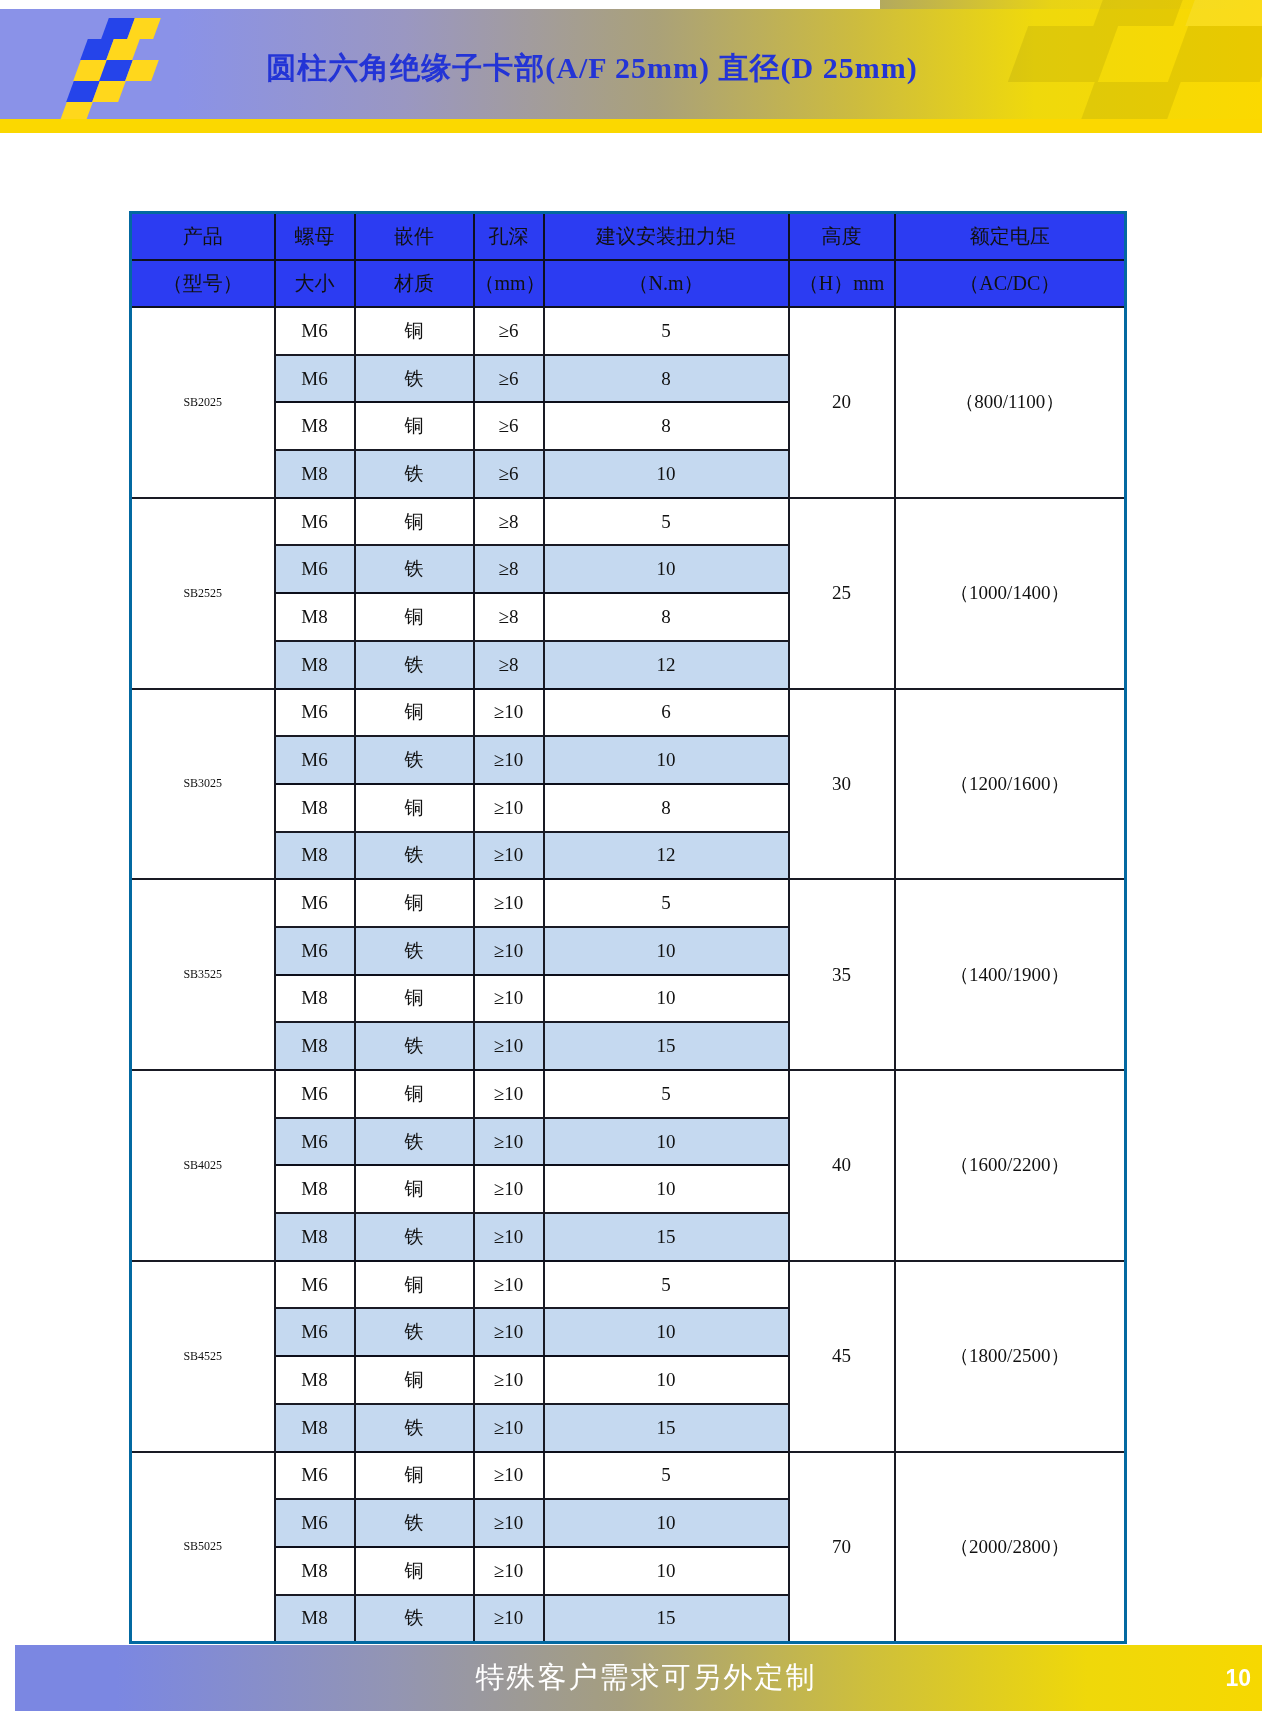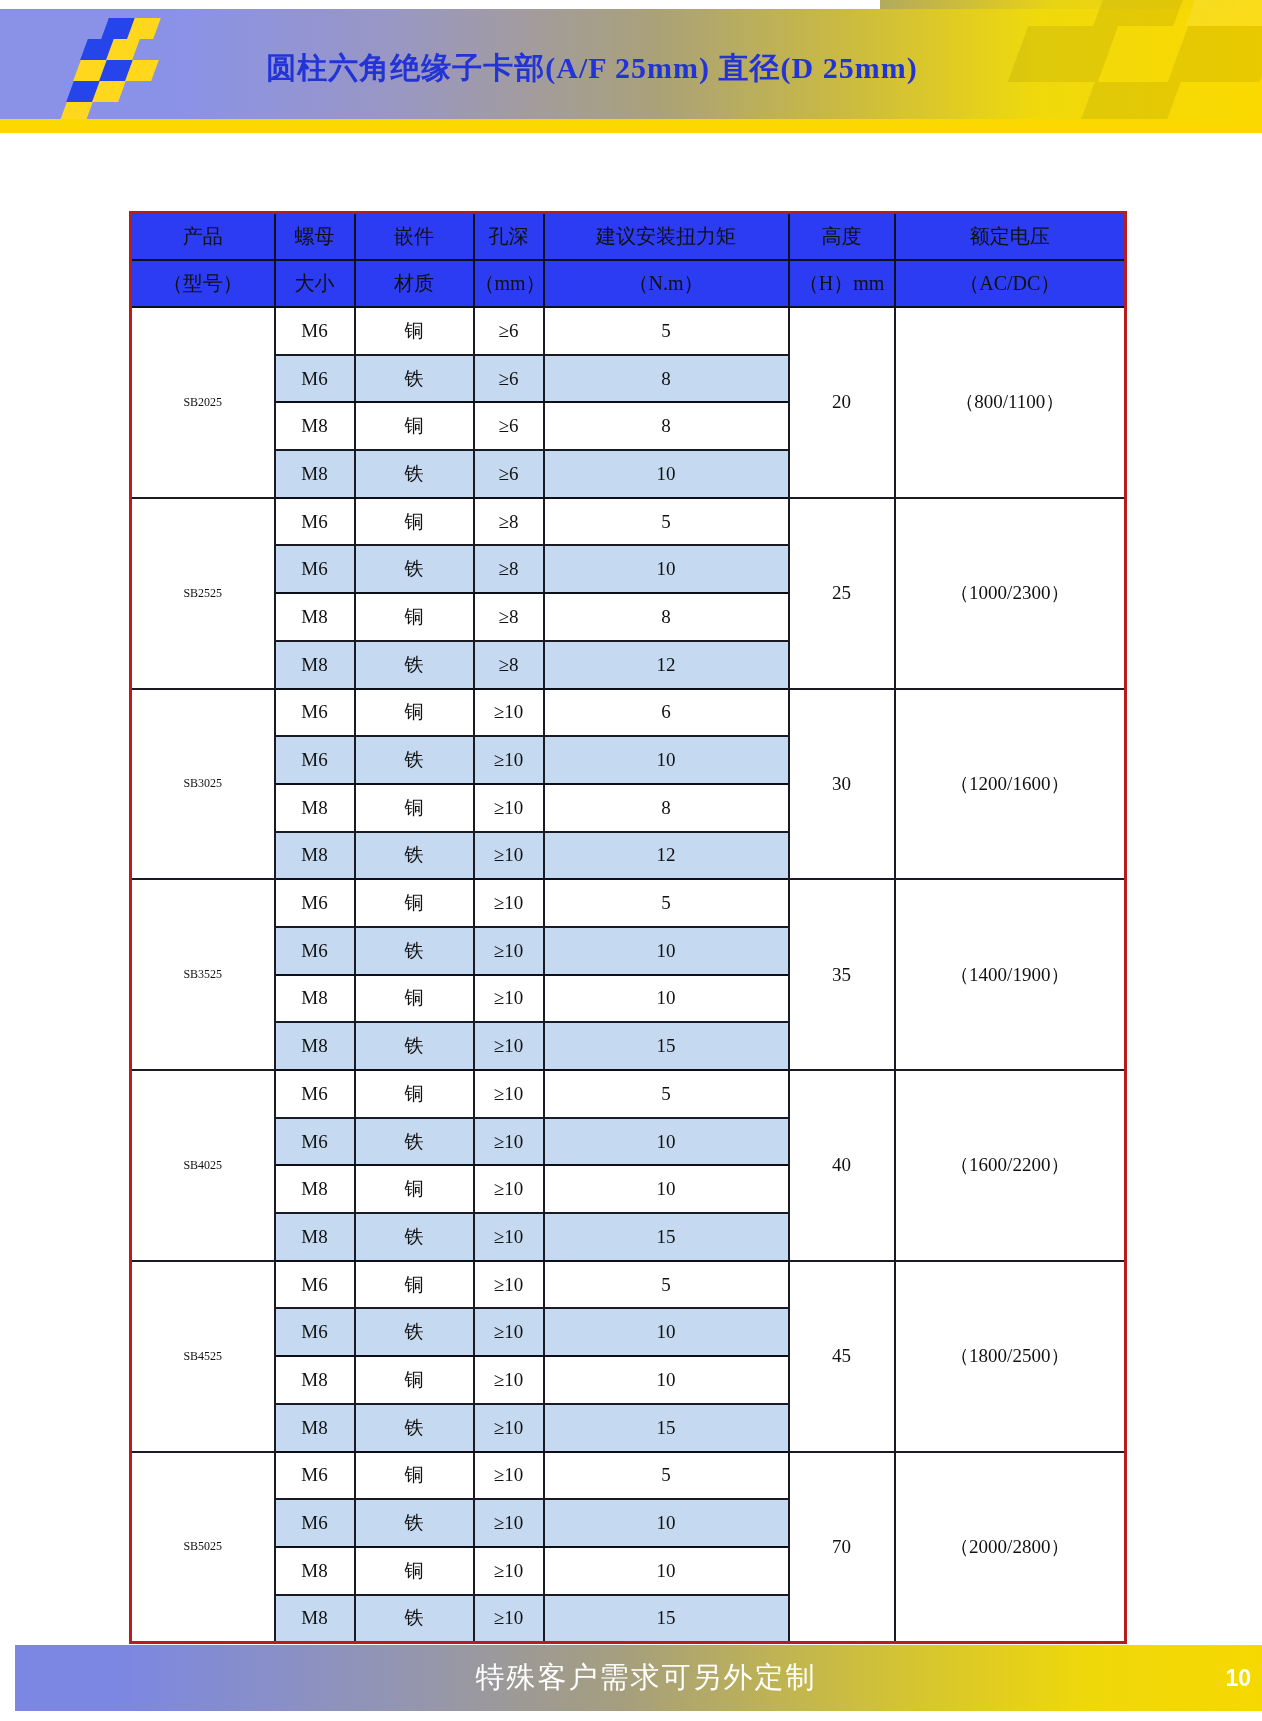--- a/index.html
+++ b/index.html
@@ -28,21 +28,21 @@
   .tB1{left:29px;top:27px;} .tB2{left:55px;top:27px;}
   .tC1{left:22px;top:48px;} .tC2{left:48px;top:48px;} .tC3{left:74px;top:48px;}
   .tD1{left:15px;top:69px;} .tD2{left:41px;top:69px;}
   .tE1{left:8px; top:90px;}
 
   .title{position:absolute;left:142px;top:48px;width:900px;margin:0;text-align:center;
     font-size:30px;font-weight:bold;color:#2334d6;letter-spacing:1px;}
 
   
   .tbl-wrap{position:absolute;left:129px;top:211px;}
-  table{width:995px;table-layout:fixed;border-collapse:collapse;border:3px solid #b91c1c;}
+  table{width:995px;table-layout:fixed;border-collapse:collapse;border:3px solid #0369a1;}
   th,td{text-align:center;vertical-align:middle;color:#111;padding:0;overflow:hidden;}
   thead th{background:#2c3cf2;font-weight:normal;font-size:20px;height:45px;border:2px solid #0e1020;}
   tbody td{background:#ffffff;font-size:19px;height:45.7px;border:2px solid #191a24;}
   tr.alt td:not(.span){background:#c5d9f0;border-top:2.6px solid #0c0e1a;border-bottom:2.6px solid #0c0e1a;}
   tr.group-end td{border-bottom:3.2px solid #000;}
   td.span{background:#ffffff;}
   td.model{font-size:12px;}
 
   
   .footer{position:absolute;left:0;top:1645px;width:100%;height:66px;
@@ -142,21 +142,21 @@
             <td>≥6</td>
             <td>10</td>
           </tr>
           <tr>
             <td class="span model" rowspan="4">SB2525</td>
             <td>M6</td>
             <td>铜</td>
             <td>≥8</td>
             <td>5</td>
             <td class="span" rowspan="4">25</td>
-            <td class="span" rowspan="4">（1000/2300）</td>
+            <td class="span" rowspan="4">（1000/1400）</td>
           </tr>
           <tr class="alt">
             <td>M6</td>
             <td>铁</td>
             <td>≥8</td>
             <td>10</td>
           </tr>
           <tr>
             <td>M8</td>
             <td>铜</td>

